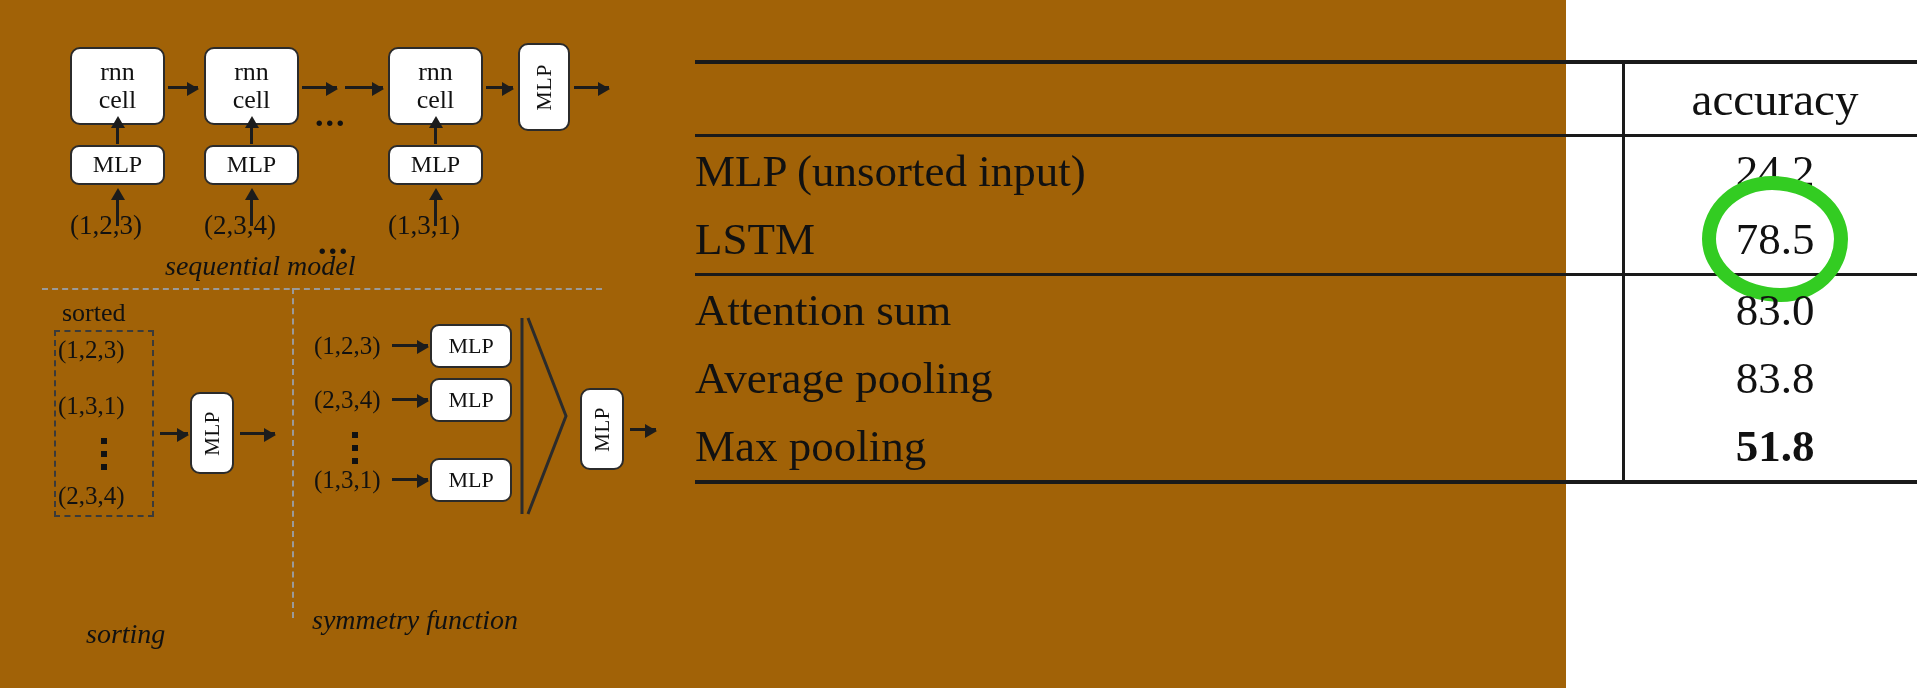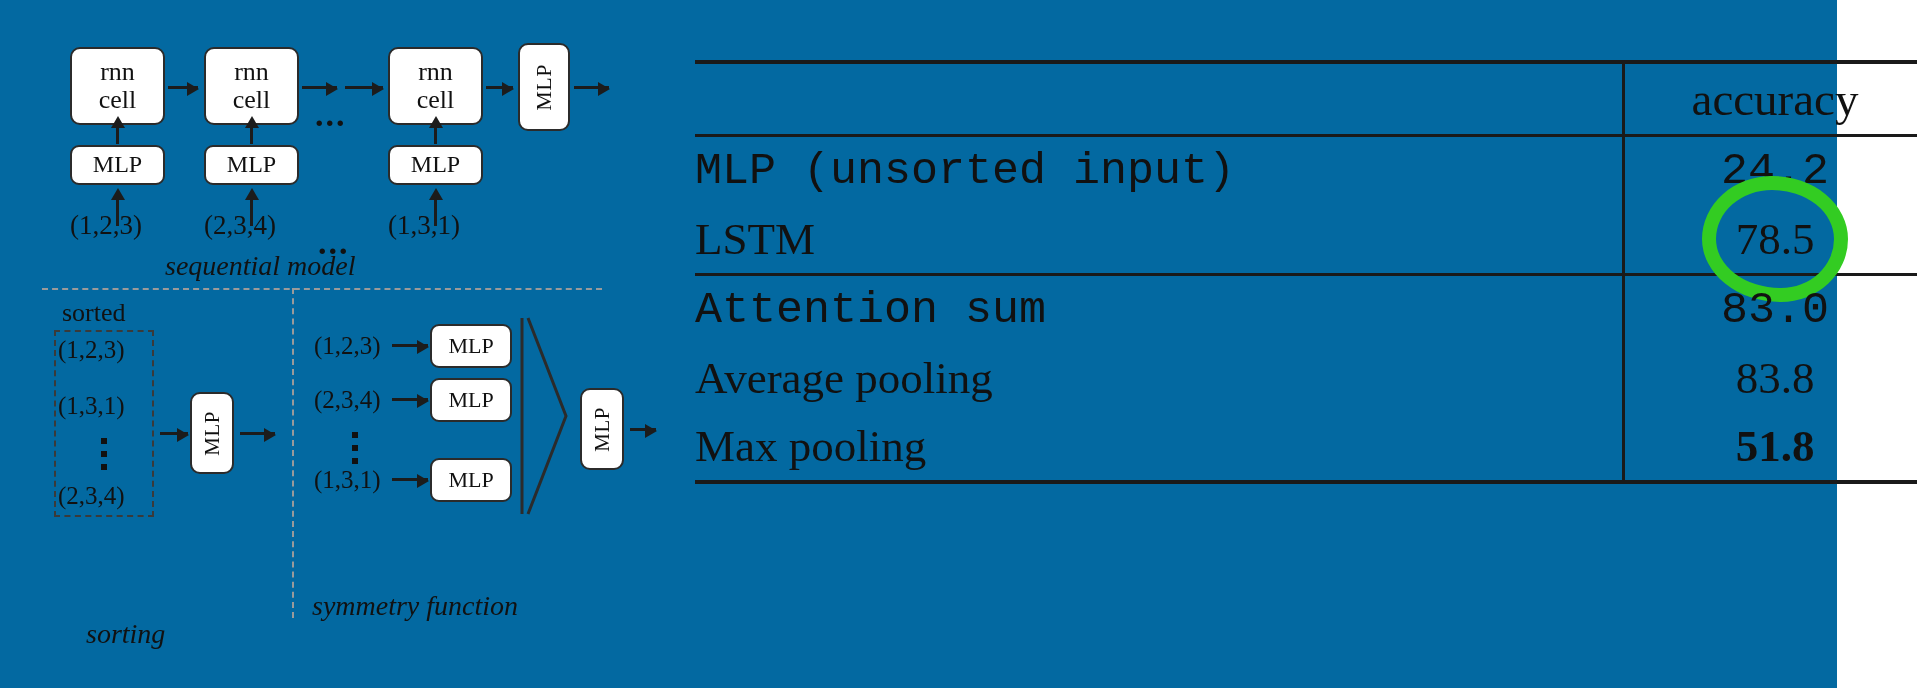--- a/index.html
+++ b/index.html
@@ -1,19 +1,19 @@
 <!DOCTYPE html>
 <html><head>
 <meta charset="utf-8">
 <title>Figure</title>
 <style>
   html,body{margin:0;padding:0;background:#ffffff;}
   body{width:1917px;height:688px;overflow:hidden;
        font-family:"Liberation Serif","DejaVu Serif",serif;color:#111;}
-  #root{position:relative;width:1837px;height:688px;background:#0369a1;}
+  #root{position:relative;width:1542px;height:688px;background:#a16207;padding-left:24px;}
 
   
   .abs{position:absolute;}
   .box{position:absolute;border:2px solid #2b2b2b;border-radius:10px;background:#fff;
        display:flex;align-items:center;justify-content:center;text-align:center;
        font-family:"Liberation Serif","DejaVu Serif",serif;line-height:1.08;box-sizing:border-box;}
   .box.sq{border-radius:9px;}
   .vert{writing-mode:vertical-rl;transform:rotate(180deg);letter-spacing:.5px;}
   .lbl{position:absolute;font-family:"Liberation Serif","DejaVu Serif",serif;
        white-space:nowrap;line-height:1;}
@@ -35,21 +35,21 @@
   
   .sep-h{position:absolute;height:0;border-top:2px dashed #9a9a9a;}
   .sep-v{position:absolute;width:0;border-left:2px dashed #9a9a9a;}
 
   
   #table{position:absolute;left:655px;top:60px;width:1230px;margin-left:40px;}
   table.acc{border-collapse:collapse;width:1230px;
             font-family:"Liberation Serif","DejaVu Serif",serif;}
   table.acc td{padding:0;vertical-align:middle;}
   .rule-top td{border-top:4px solid #1a1a1a;}
-  .rule-mid td{border-top:3px solid #1a1a1a;font-family:Liberation Mono, monospace;}
+  .rule-mid td{border-top:3px solid #1a1a1a;}
   .rule-bot td{border-top:4px solid #1a1a1a;}
   td.name{font-size:45px;padding-left:45px;height:68px;white-space:nowrap;}
   td.val{font-size:45px;text-align:center;width:300px;border-left:3px solid #1a1a1a;position:relative;}
   td.head-name{height:70px;border-left:none;}
   td.head-val{font-size:47px;text-align:center;width:300px;border-left:3px solid #1a1a1a;height:70px;}
   .bold{font-weight:bold;}
   .valwrap{position:relative;display:inline-block;}
   
   .ring{position:absolute;left:50%;top:50%;transform:translate(-50%,-50%);
         width:118px;height:98px;border:14px solid #33cc22;border-radius:48% 52% 46% 54%/50% 50% 50% 50%;
@@ -174,21 +174,21 @@
       <svg class="abs" style="left:516px;top:316px;width:58px;height:200px;" viewBox="0 0 58 200" xmlns="http://www.w3.org/2000/svg">
         <line x1="6" y1="2" x2="6" y2="198" stroke="#2b2b2b" stroke-width="3"></line>
         <polyline points="12,2 50,100 12,198" fill="none" stroke="#2b2b2b" stroke-width="3"></polyline>
       </svg>
 
       <div class="box" style="left:580px;top:388px;width:44px;height:82px;font-size:21px;">
         <span class="vert">MLP</span>
       </div>
       <div class="arrow" style="left:630px;top:428px;width:26px;"></div>
 
-      <div class="lbl ital" style="left:312px;top:592px;font-size:28px;">symmetry function</div>
+      <div class="lbl ital" style="left:312px;top:606px;font-size:28px;">symmetry function</div>
     </div>
   </div>
 
   <div id="table">
     <table class="acc">
       <tbody>
         <tr class="rule-top">
           <td class="head-name"></td>
           <td class="head-val">accuracy</td>
         </tr>

